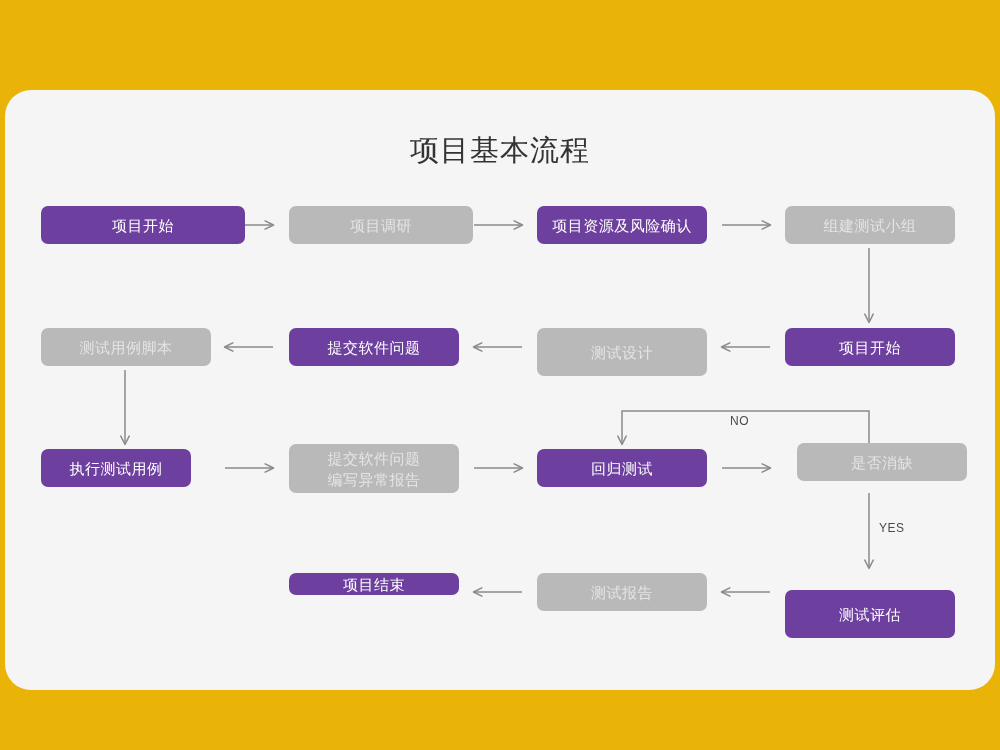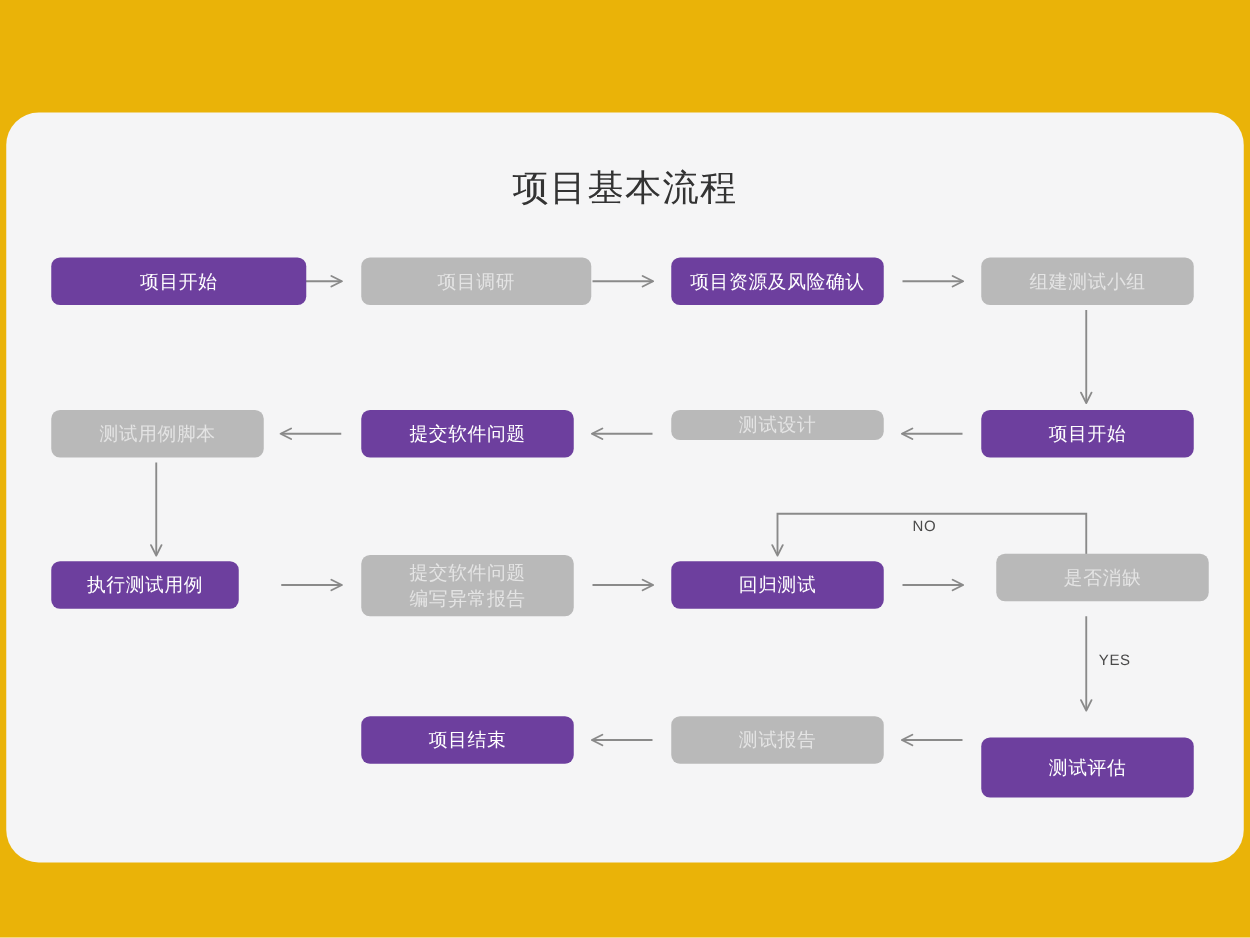--- a/index.html
+++ b/index.html
@@ -115,29 +115,29 @@
     <line x1="522" y1="592" x2="474" y2="592" stroke="#8a8a8a" stroke-width="1.5" marker-end="url(#arrow)"></line>
   </svg>
 
   <div class="node purple" style="left:41px;  top:206px; width:204px; height:38px;">项目开始</div>
   <div class="node gray" style="left:289px; top:206px; width:184px; height:38px;">项目调研</div>
   <div class="node purple" style="left:537px; top:206px; width:170px; height:38px;">项目资源及风险确认</div>
   <div class="node gray" style="left:785px; top:206px; width:170px; height:38px;">组建测试小组</div>
 
   <div class="node gray" style="left:41px;  top:328px; width:170px; height:38px;">测试用例脚本</div>
   <div class="node purple" style="left:289px; top:328px; width:170px; height:38px;">提交软件问题</div>
-  <div class="node gray" style="left:537px; top:328px; width:170px; height:24px;">测试设计</div>
+  <div class="node gray" style="left:537px; top:328px; width:170px; height:48px;">测试设计</div>
   <div class="node purple" style="left:785px; top:328px; width:170px; height:38px;">项目开始</div>
 
   <div class="node purple" style="left:41px;  top:449px; width:150px; height:38px;">执行测试用例</div>
   <div class="node gray" style="left:289px; top:444px; width:170px; height:49px;">提交软件问题
 编写异常报告</div>
   <div class="node purple" style="left:537px; top:449px; width:170px; height:38px;">回归测试</div>
   <div class="node gray" style="left:785px; top:443px; width:170px; height:38px;margin-left:12px;">是否消缺</div>
 
-  <div class="node purple" style="left:289px; top:573px; width:170px; height:38px;">项目结束</div>
+  <div class="node purple" style="left:289px; top:573px; width:170px; height:22px;">项目结束</div>
   <div class="node gray" style="left:537px; top:573px; width:170px; height:38px;">测试报告</div>
   <div class="node purple" style="left:785px; top:590px; width:170px; height:48px;">测试评估</div>
 
   <div class="edge-label" style="left:730px; top:414px;">NO</div>
   <div class="edge-label" style="left:879px; top:521px;">YES</div>
 
 </div>
 
 </body></html>

